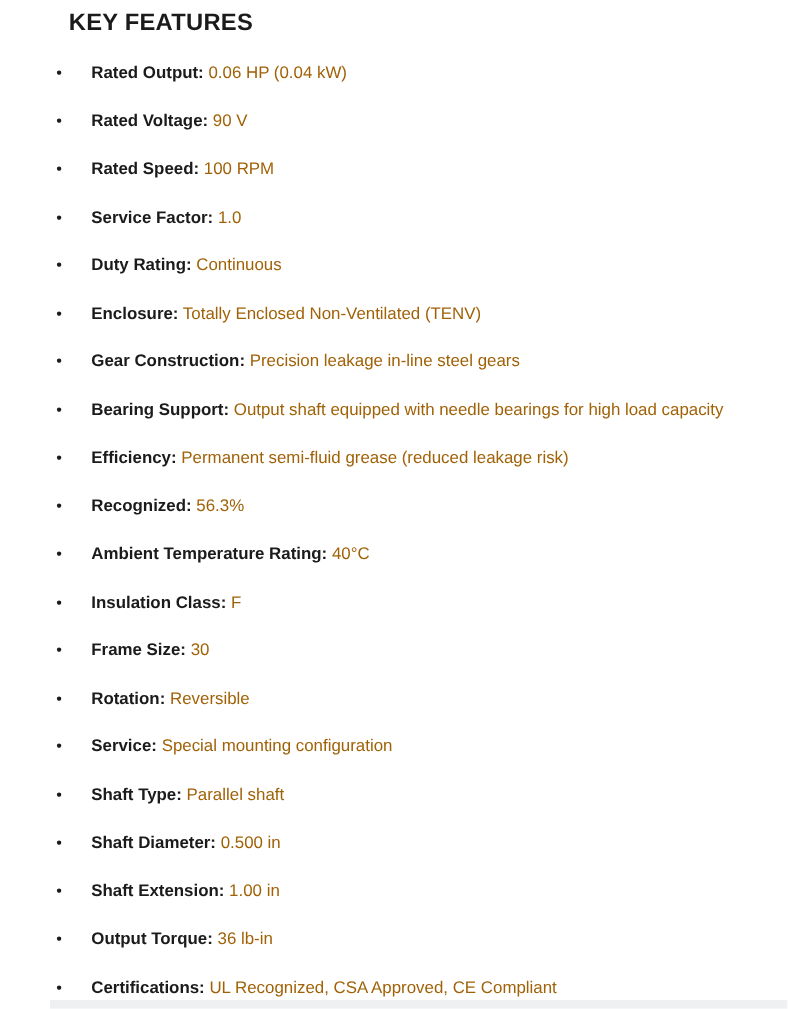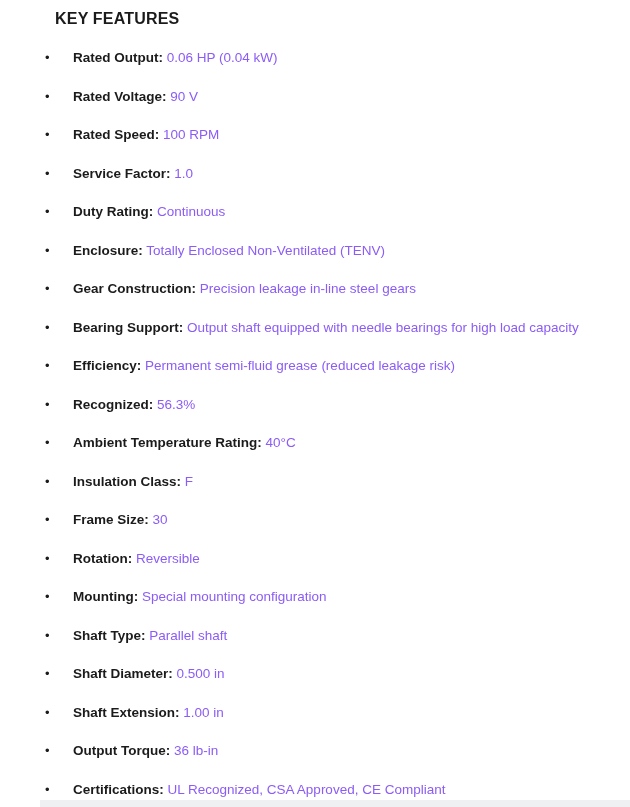--- a/index.html
+++ b/index.html
@@ -13,21 +13,21 @@
     font-family: "Liberation Sans", sans-serif;
     color: #202020;
     position: relative;
     overflow: hidden;
   }
   .section {
     padding-top: 10px;
   }
   .heading {
     margin: 0 0 22px 55px;
-    font-size: 16px;
+    font-size: 19px;
     line-height: 17px;
     font-weight: 700;
     letter-spacing: 0.2px;
     color: #1b1b1b;
   }
   ul.features {
     list-style: none;
     margin: 0;
     padding: 0 18px 0 45px;
   }
@@ -43,21 +43,21 @@
     font-size: 13px;
     color: #1b1b1b;
   }
   .label {
     font-weight: 700;
     color: #1b1b1b;
     padding-left: 18px;
   }
   .value {
     font-weight: 400;
-    color: #8b5cf6;
+    color: #a16207;
   }
   .partial-bar {
     position: absolute;
     left: 40px;
     right: 0;
     bottom: 0;
     height: 7px;
   }
 </style>
 </head>
@@ -89,21 +89,21 @@
       <li><span class="bullet">•</span><span class="label">Recognized:</span> <span class="value">56.3%</span></li>
 
       <li><span class="bullet">•</span><span class="label">Ambient Temperature Rating:</span> <span class="value">40°C</span></li>
 
       <li><span class="bullet">•</span><span class="label">Insulation Class:</span> <span class="value">F</span></li>
 
       <li><span class="bullet">•</span><span class="label">Frame Size:</span> <span class="value">30</span></li>
 
       <li><span class="bullet">•</span><span class="label">Rotation:</span> <span class="value">Reversible</span></li>
 
-      <li><span class="bullet">•</span><span class="label">Mounting:</span> <span class="value">Special mounting configuration</span></li>
+      <li><span class="bullet">•</span><span class="label">Service:</span> <span class="value">Special mounting configuration</span></li>
 
       <li><span class="bullet">•</span><span class="label">Shaft Type:</span> <span class="value">Parallel shaft</span></li>
 
       <li><span class="bullet">•</span><span class="label">Shaft Diameter:</span> <span class="value">0.500 in</span></li>
 
       <li><span class="bullet">•</span><span class="label">Shaft Extension:</span> <span class="value">1.00 in</span></li>
 
       <li><span class="bullet">•</span><span class="label">Output Torque:</span> <span class="value">36 lb-in</span></li>
 
       <li><span class="bullet">•</span><span class="label">Certifications:</span> <span class="value">UL Recognized, CSA Approved, CE Compliant</span></li>

